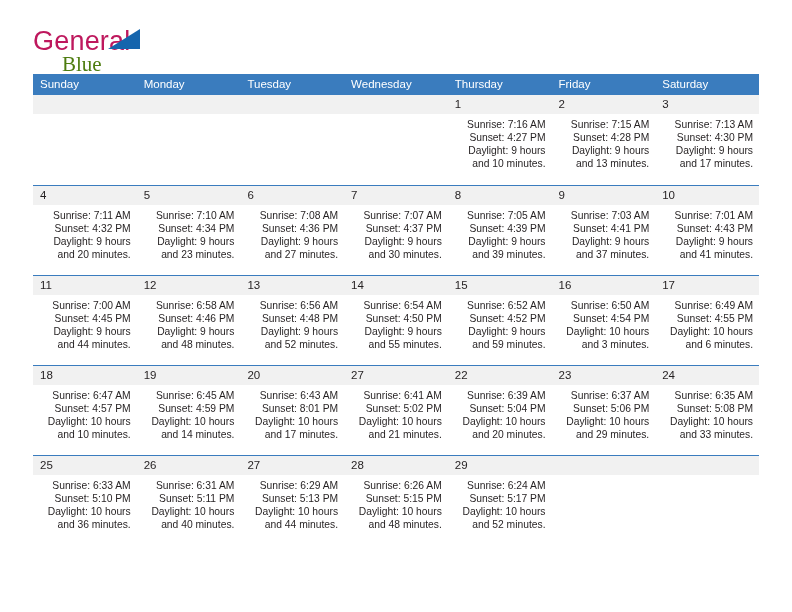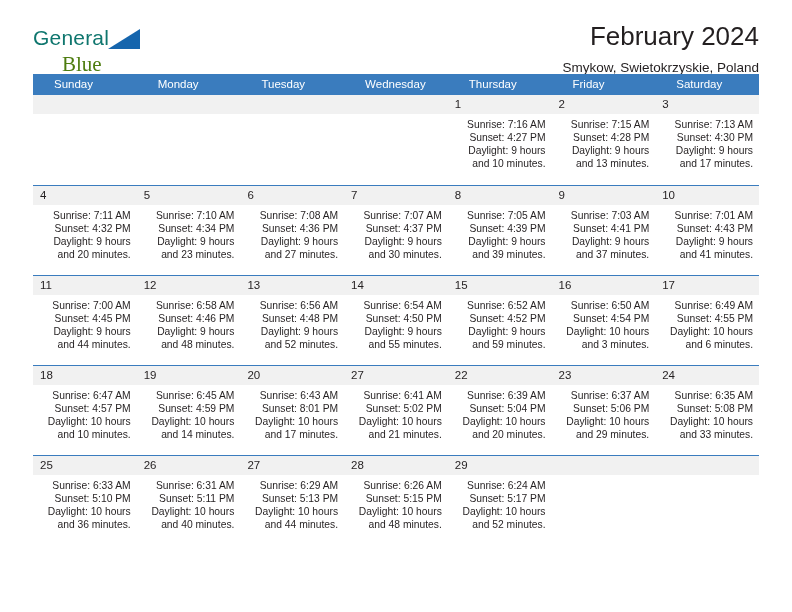--- a/index.html
+++ b/index.html
@@ -31,23 +31,23 @@
     position: absolute;
     left: 0px;
     top: 26px;
     width: 150px;
     height: 48px;
   }
   .brand-general {
     position: absolute;
     left: 0;
     top: 0;
-    font-size: 21px;
+    font-size: 27px;
     letter-spacing: .2px;
-    color: #0f766e;
+    color: #be185d;
     font-family: "Liberation Sans", sans-serif;
   }
   .brand-blue {
     position: absolute;
     left: 29px;
     top: 26px;
     font-size: 21px;
     color: #4d7c0f;
     font-family: Liberation Serif, serif;
   }
@@ -85,21 +85,21 @@
     width: 726px;
     border-collapse: collapse;
     table-layout: fixed;
   }
   .calendar th {
     background: #3a7cbe;
     color: #ffffff;
     font-size: 11.5px;
     font-weight: normal;
     text-align: left;
-    padding: 4px 0 5px 21px;
+    padding: 4px 0 5px 7px;
     height: 12px;
     border: none;
   }
   .weekrow {
     height: 90px;
   }
   .cell {
     vertical-align: top;
     padding: 0;
     border: none;
@@ -138,24 +138,20 @@
 <div class="page">
 
   <div class="header">
 
     <div class="brand">
       <span class="brand-general">General</span>
       <span class="brand-triangle"></span>
       <span class="brand-blue">Blue</span>
     </div>
 
-    <div class="title-block">
-      <div class="cal-title">February 2024</div>
-      <div class="cal-subtitle">Smykow, Swietokrzyskie, Poland</div>
-    </div>
 
   </div>
 
   <table class="calendar">
     <thead>
       <tr id="weekday-header-row">
           <th>Sunday</th>
           <th>Monday</th>
           <th>Tuesday</th>
           <th>Wednesday</th>

